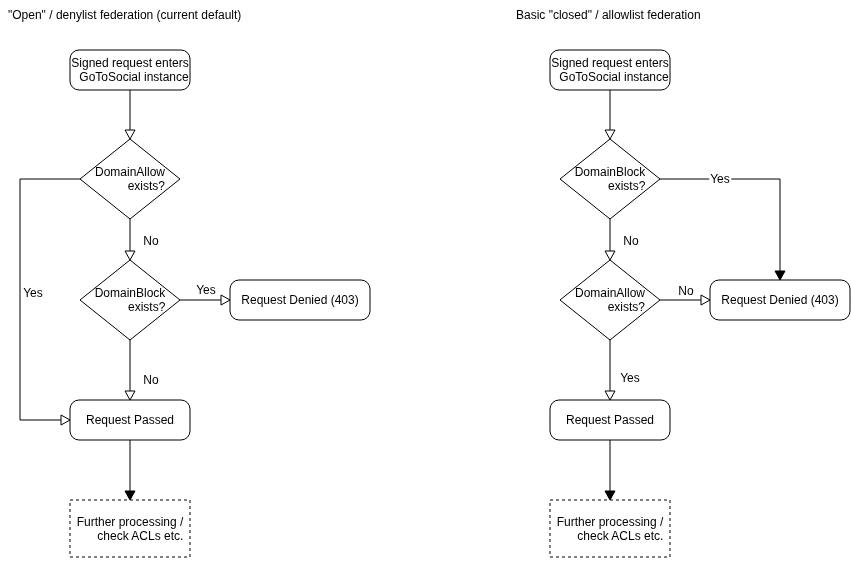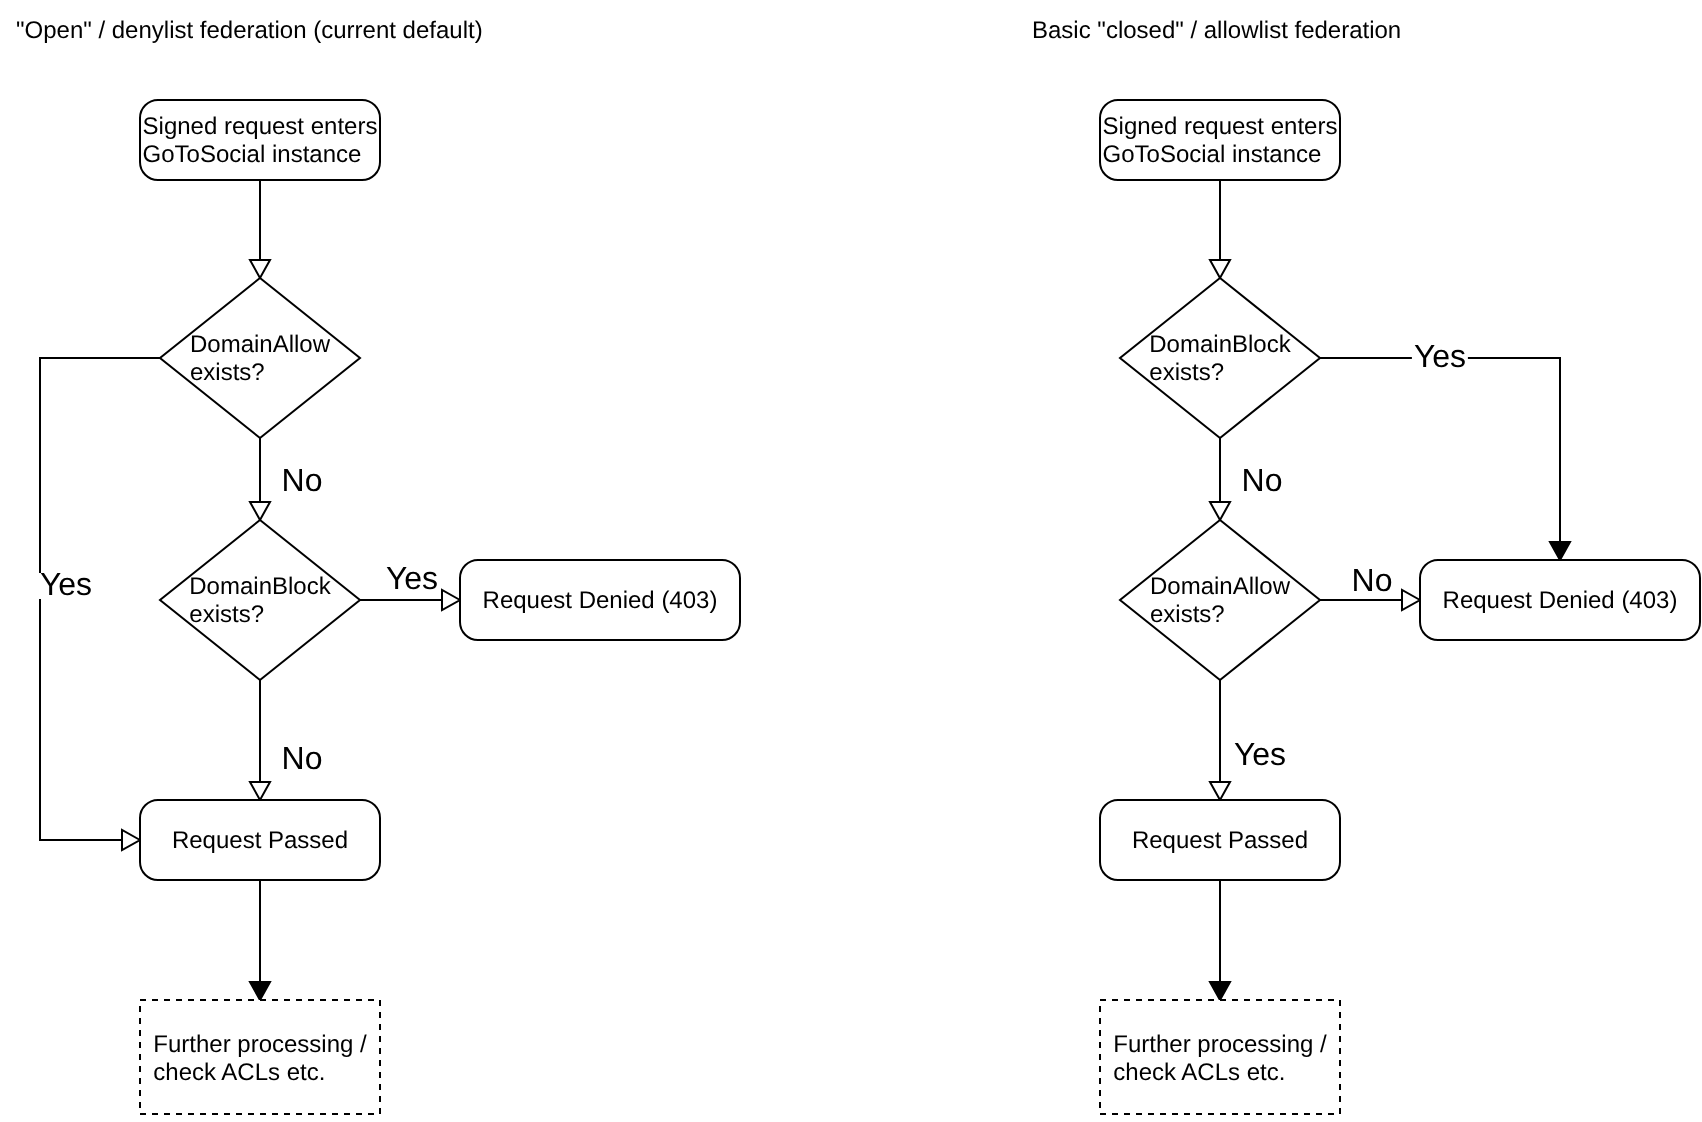--- a/index.html
+++ b/index.html
@@ -17,30 +17,30 @@
     position: absolute;
     font-size: 12px;
     line-height: 14px;
     white-space: nowrap;
   }
   .node-label {
     position: absolute;
     display: flex;
     align-items: center;
     justify-content: center;
-    text-align: left;
+    text-align: right;
     font-size: 12px;
     line-height: 14px;
     white-space: pre-line;
     pointer-events: none;
   }
   .edge-label {
     position: absolute;
     transform: translate(-50%, -50%);
-    font-size: 16px;
+    font-size: 12px;
     line-height: 13px;
     background: #ffffff;
     padding: 0 1px;
     white-space: nowrap;
     pointer-events: none;
   }
   .shape { stroke: #000000; stroke-width: 1; }
   .box { fill: #ffffff; }
   .dashedbox { fill: #ffffff; stroke-dasharray: 3 3; }
   .edge { fill: none; }

